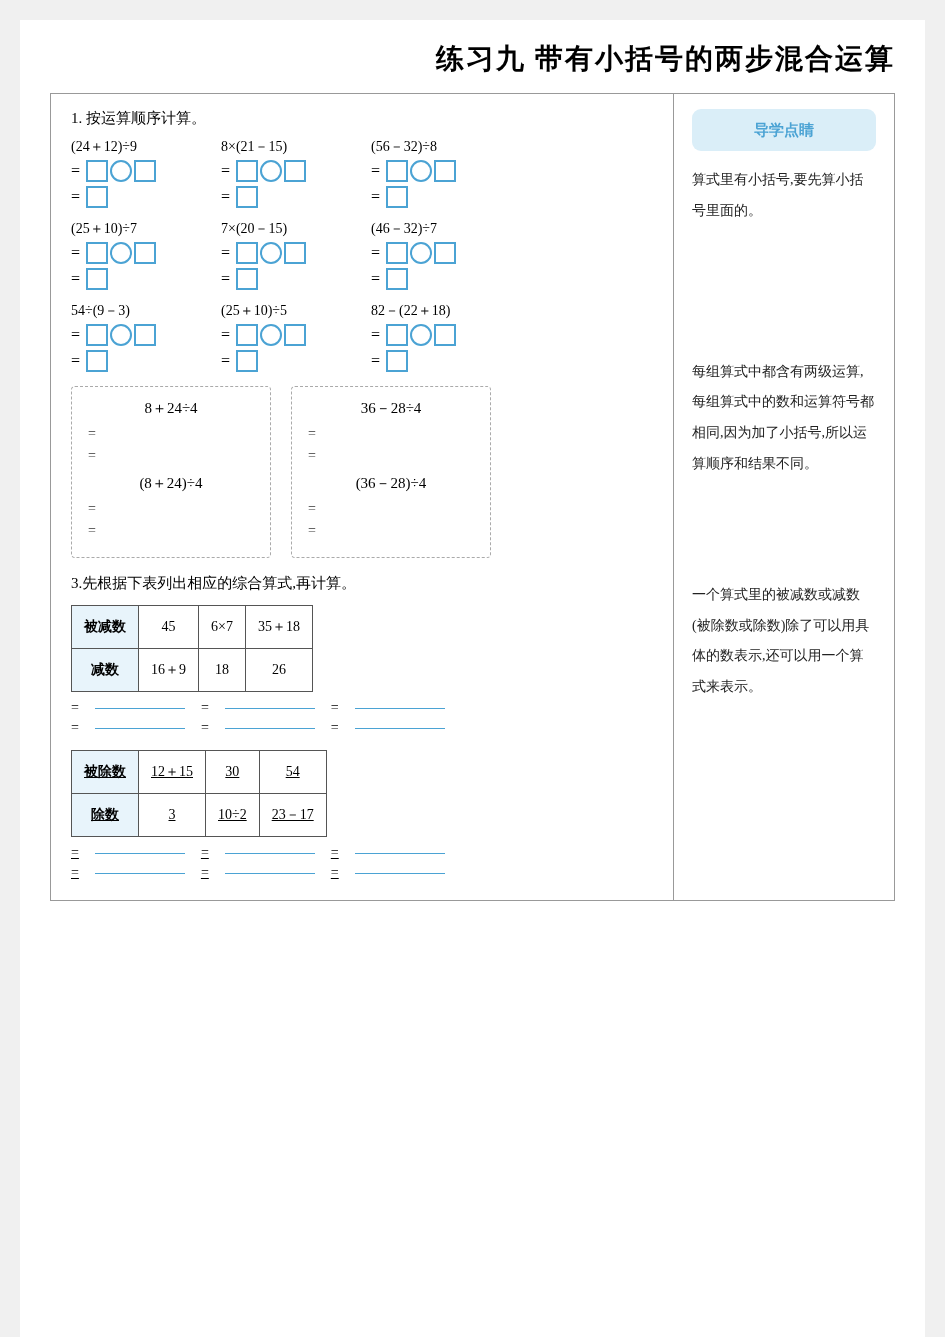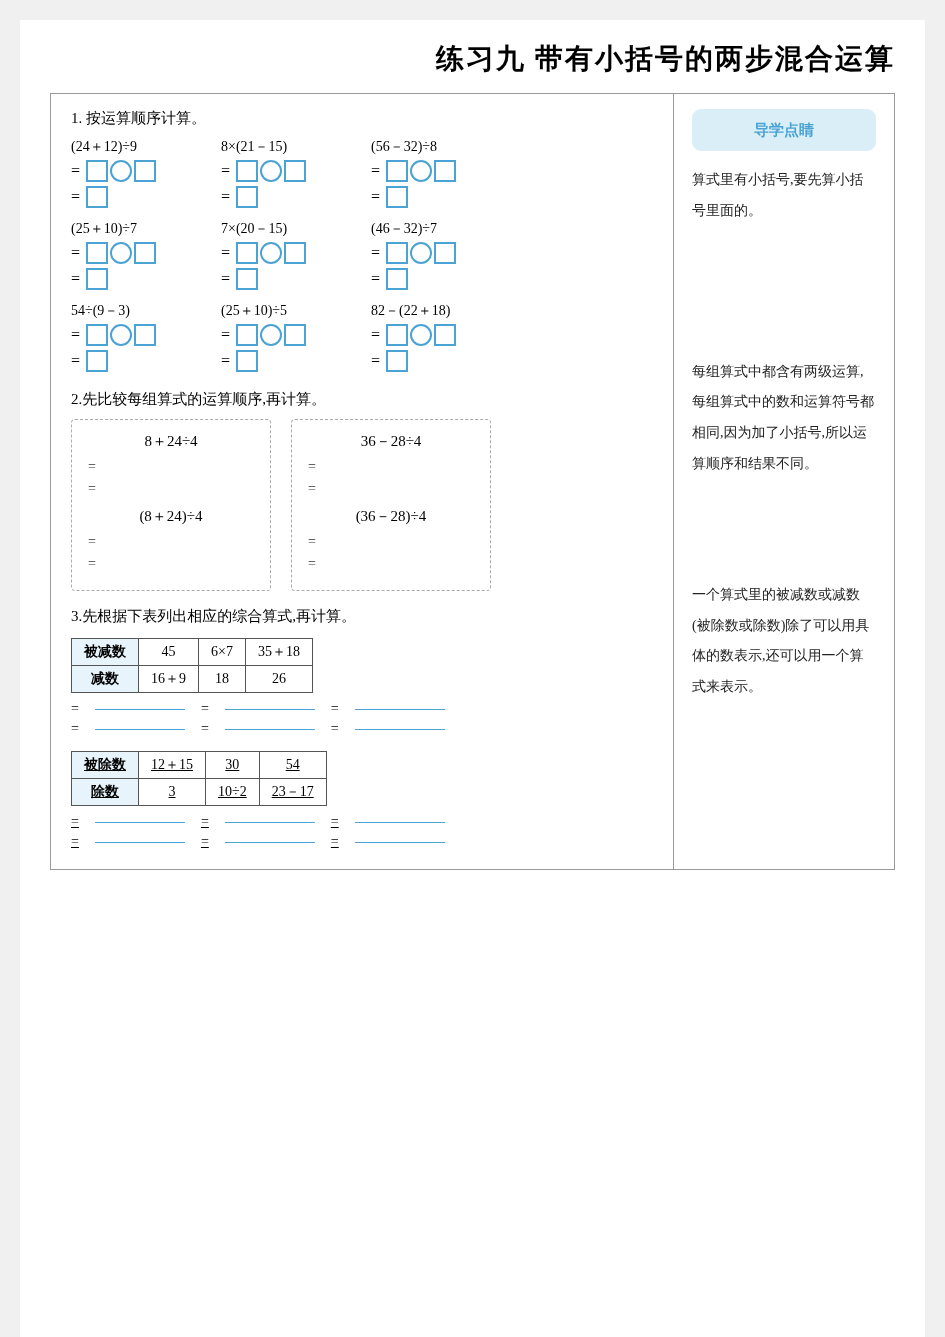--- a/index.html
+++ b/index.html
@@ -121,21 +121,21 @@
     .table-section {
       margin-top: 12px;
     }
     .data-table {
       border-collapse: collapse;
       font-size: 14px;
       margin-bottom: 8px;
     }
     .data-table td, .data-table th {
       border: 1.5px solid #555;
-      padding: 4px 12px;
+      padding: 12px 12px;
       text-align: center;
     }
     .data-table td:first-child {
       background: #e8f4fb;
       font-weight: bold;
       border-right: 1.5px solid #555;
     }
     .answer-line {
       display: inline-block;
       width: 90px;
@@ -286,21 +286,20 @@
             <span class="box-circle"></span>
             <span class="box-square"></span>
           </div>
           <div class="answer-row">
             <span class="eq-sign">=</span>
             <span class="box-single"></span>
           </div>
         </div>
       </div>
 
-      <div class="section-title" style="margin-top:14px;">2.先比较每组算式的运算顺序,再计算。</div>
       <div class="section2-container">
 
         <div style="display:flex; gap:12px;">
           <div class="calc-card">
             <div class="calc-expr">8＋24÷4</div>
             <div class="calc-line">
                 <span style="margin-right:6px;">=</span>
               </div>
             <div class="calc-line">
                 <span style="margin-right:6px;">=</span>

